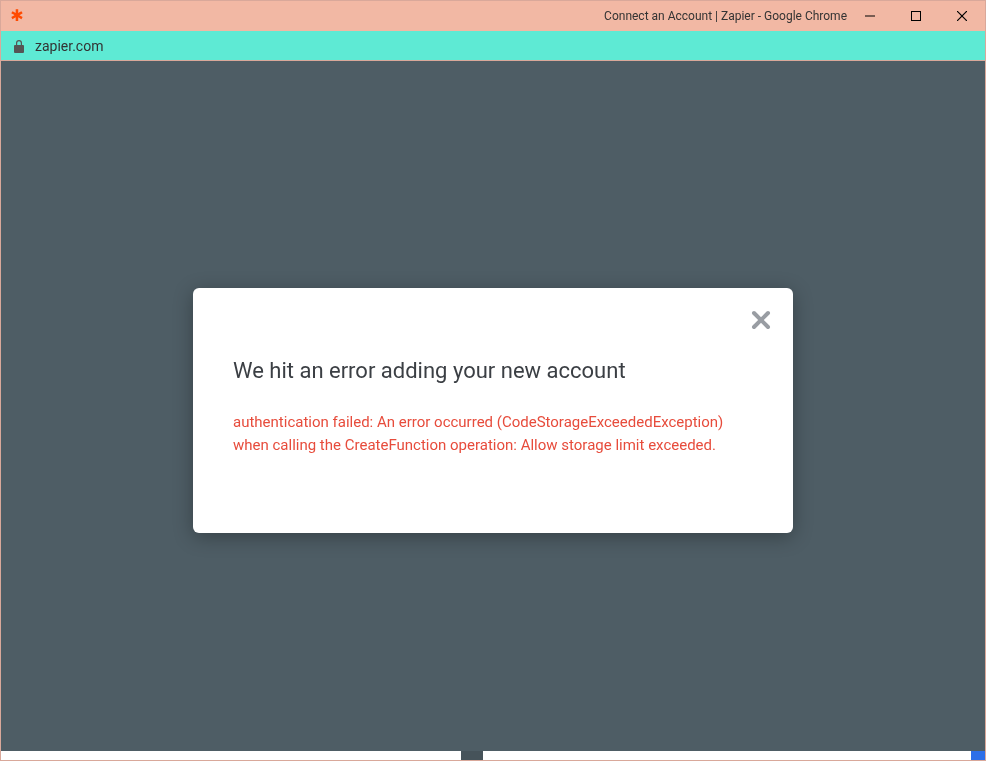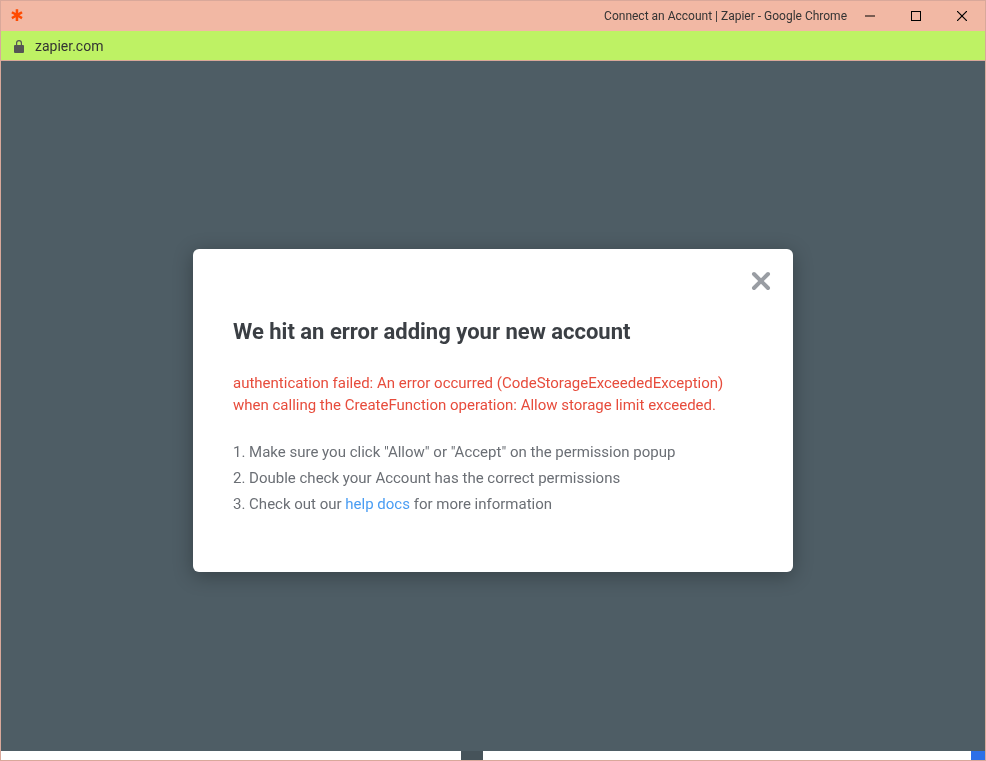--- a/index.html
+++ b/index.html
@@ -52,21 +52,21 @@
       height: 100%;
       display: flex;
       align-items: center;
       justify-content: center;
       color: #000;
       font-size: 12px;
     }
     .win-btn svg { width: 10px; height: 10px; }
     .addressbar {
       height: 30px;
-      background: #bef264;
+      background: #5eead4;
       display: flex;
       align-items: center;
       padding: 0 12px;
       font-size: 14px;
       color: #333;
       border-bottom: 1px solid #d9a89a;
     }
     .lock-icon {
       margin-right: 10px;
       color: #555;
@@ -96,21 +96,21 @@
       top: 20px;
       right: 22px;
       color: #999da3;
       font-size: 26px;
       font-weight: bold;
       cursor: pointer;
       line-height: 1;
     }
     .modal-title {
       font-size: 22px;
-      font-weight: 700;
+      font-weight: 400;
       color: #3b3f44;
       margin-top: 30px;
       margin-bottom: 28px;
     }
     .modal-error {
       color: #e74c3c;
       font-size: 15px;
       line-height: 1.5;
       margin-bottom: 22px;
     }
@@ -176,25 +176,20 @@
   <div class="content-area">
     <div class="modal">
       <div class="modal-close">
         <svg width="20" height="20" viewBox="0 0 20 20">
           <line x1="3" y1="3" x2="17" y2="17" stroke="#999da3" stroke-width="4" stroke-linecap="round"></line>
           <line x1="17" y1="3" x2="3" y2="17" stroke="#999da3" stroke-width="4" stroke-linecap="round"></line>
         </svg>
       </div>
       <h1 class="modal-title">We hit an error adding your new account</h1>
       <p class="modal-error">authentication failed: An error occurred (CodeStorageExceededException) when calling the CreateFunction operation: Allow storage limit exceeded.</p>
-      <div class="modal-steps">
-        <div>1. Make sure you click "Allow" or "Accept" on the permission popup</div>
-        <div>2. Double check your Account has the correct permissions</div>
-        <div><span>3. Check out our </span><a href="#">help docs</a><span> for more information</span></div>
-      </div>
     </div>
 
     <div class="bottom-strip">
       <div class="seg1"></div>
       <div class="seg2"></div>
       <div class="seg3"></div>
       <div class="seg4"></div>
     </div>
   </div>
 </div>

